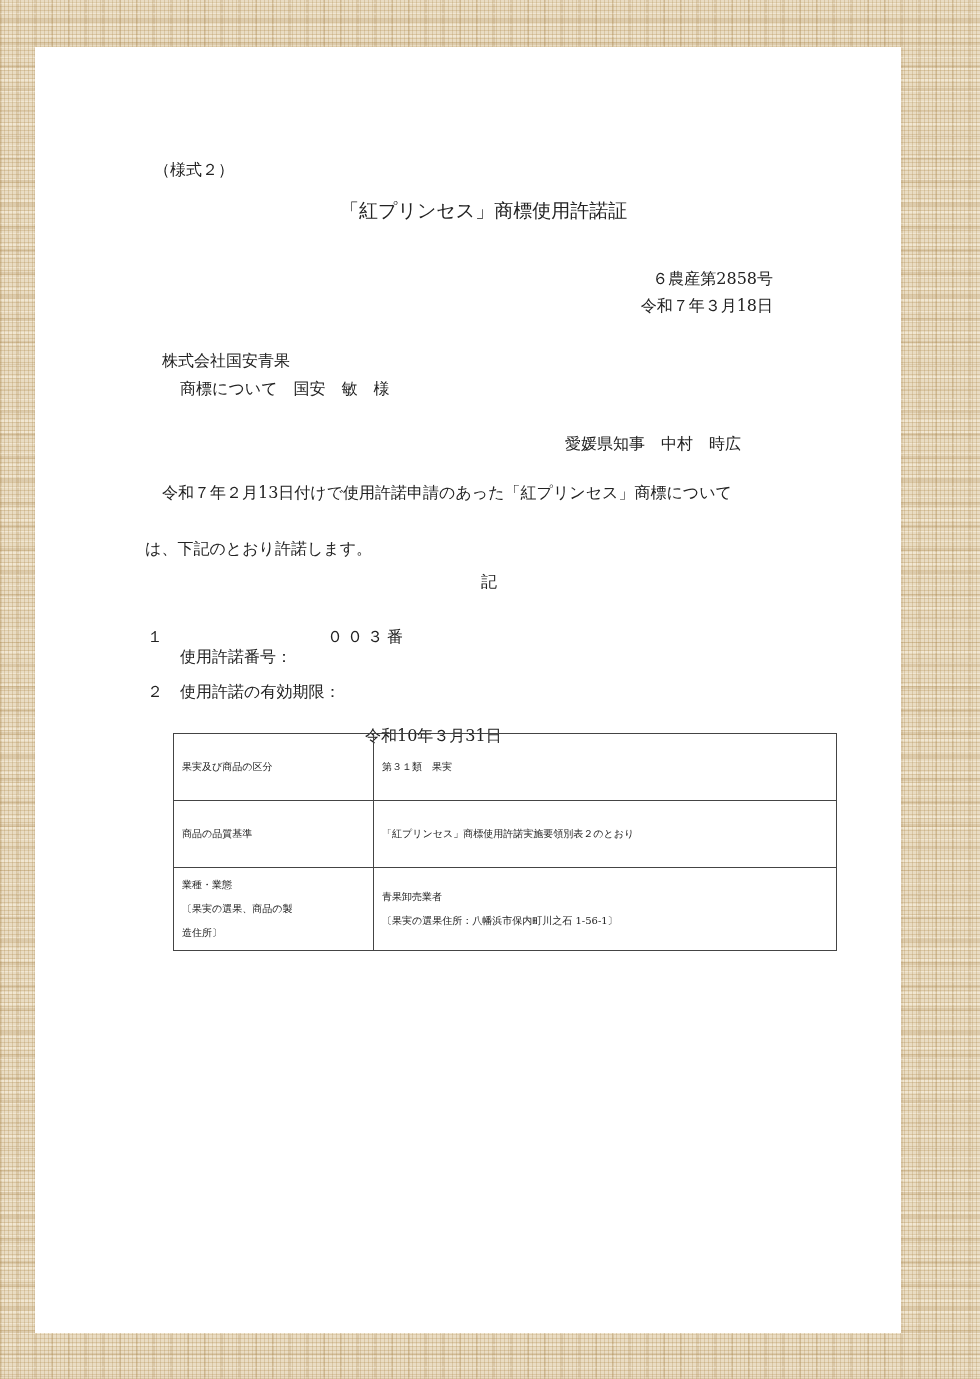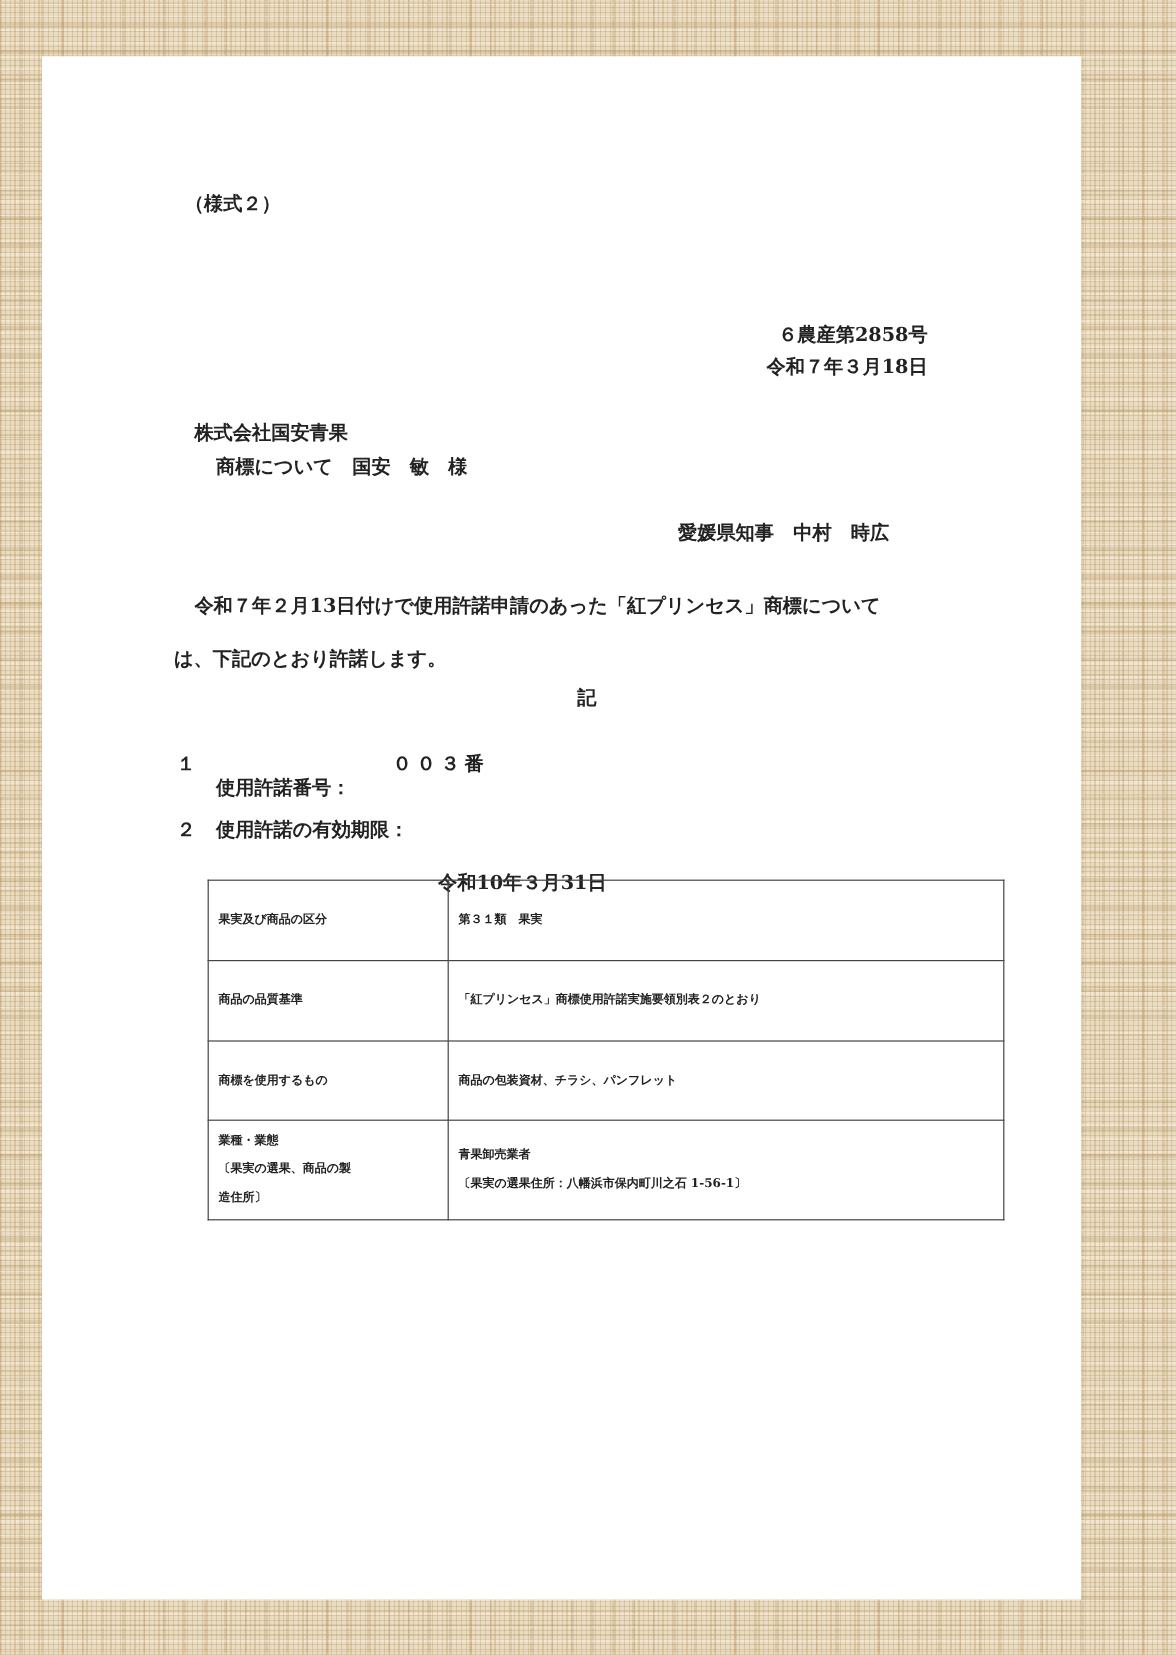--- a/index.html
+++ b/index.html
@@ -11,21 +11,20 @@
       repeating-linear-gradient(90deg, rgba(176,140,80,0.28) 0px, rgba(176,140,80,0.28) 1px, transparent 1px, transparent 4px),
       repeating-linear-gradient(0deg, rgba(255,250,238,0.35) 0px, rgba(255,250,238,0.35) 2px, transparent 2px, transparent 11px),
       repeating-linear-gradient(90deg, rgba(150,110,50,0.18) 0px, rgba(150,110,50,0.18) 2px, transparent 2px, transparent 17px),
       repeating-linear-gradient(0deg, rgba(150,110,50,0.15) 0px, rgba(150,110,50,0.15) 3px, transparent 3px, transparent 23px);
     font-family: "DejaVu Serif", "Liberation Serif", serif;
     color: #222;
   }
   .page {
     position: absolute; left: 35px; top: 47px; width: 866px; height: 1286px;
     background: #ffffff;
-    font-weight: bold;
   }
   .abs { position: absolute; white-space: nowrap; font-size: 16px; line-height: 20px; }
   .title { font-size: 19px; line-height: 24px; }
   table.info {
     position: absolute; left: 138px; top: 686px; width: 664px;
     border-collapse: collapse; font-size: 10px; line-height: 24px;
   }
   table.info td {
     border: 1px solid #444; vertical-align: middle; padding: 0 8px;
   }
@@ -37,30 +36,31 @@
   table.info tr.r5 td { height: 82px; }
   .multiline { white-space: pre-line; }
 </style>
 </head>
 <body>
 
 <div class="page">
 
   <div class="abs" style="left:119px; top:113px;">（様式２）</div>
 
+  <div class="abs title" style="left:305px; top:151px;">「紅プリンセス」商標使用許諾証</div>
 
   <div class="abs" style="right:128px; top:222px; text-align:right;">６農産第2858号</div>
   <div class="abs" style="right:128px; top:249px; text-align:right;">令和７年３月18日</div>
 
   <div class="abs" style="left:127px; top:304px;">株式会社国安青果</div>
   <div class="abs" style="left:145px; top:332px;">商標について　国安　敏　様</div>
 
   <div class="abs" style="left:530px; top:387px;">愛媛県知事　中村　時広</div>
 
-  <div class="abs" style="left:127px; top:448px;">令和７年２月13日付けで使用許諾申請のあった「紅プリンセス」商標について</div>
+  <div class="abs" style="left:127px; top:436px;">令和７年２月13日付けで使用許諾申請のあった「紅プリンセス」商標について</div>
   <div class="abs" style="left:110px; top:492px;">は、下記のとおり許諾します。</div>
 
   <div class="abs" style="left:446px; top:525px;">記</div>
 
   <div class="abs" style="left:112px; top:580px;">１</div>
   <div class="abs" style="left:145px; top:580px;margin-top:20px;">使用許諾番号：</div>
   <div class="abs" style="left:292px; top:580px; letter-spacing:4px;">００３番</div>
 
   <div class="abs" style="left:112px; top:635px;">２</div>
   <div class="abs" style="left:145px; top:635px;">使用許諾の有効期限：</div>
@@ -69,24 +69,20 @@
   <table class="info">
     <tbody>
         <tr class="r1">
       <td class="label">果実及び商品の区分</td>
       <td>第３１類　果実</td>
     </tr>
     <tr class="r3">
       <td class="label">商品の品質基準</td>
       <td>「紅プリンセス」商標使用許諾実施要領別表２のとおり</td>
     </tr>
-    <tr class="r4">
-      <td class="label">商標を使用するもの</td>
-      <td>商品の包装資材、チラシ、パンフレット</td>
-    </tr>
     <tr class="r5">
       <td class="label multiline">業種・業態
 〔果実の選果、商品の製
 造住所〕</td>
       <td class="multiline">青果卸売業者
 〔果実の選果住所：八幡浜市保内町川之石 1-56-1〕</td>
     </tr>
   </tbody>
     </table>
 

